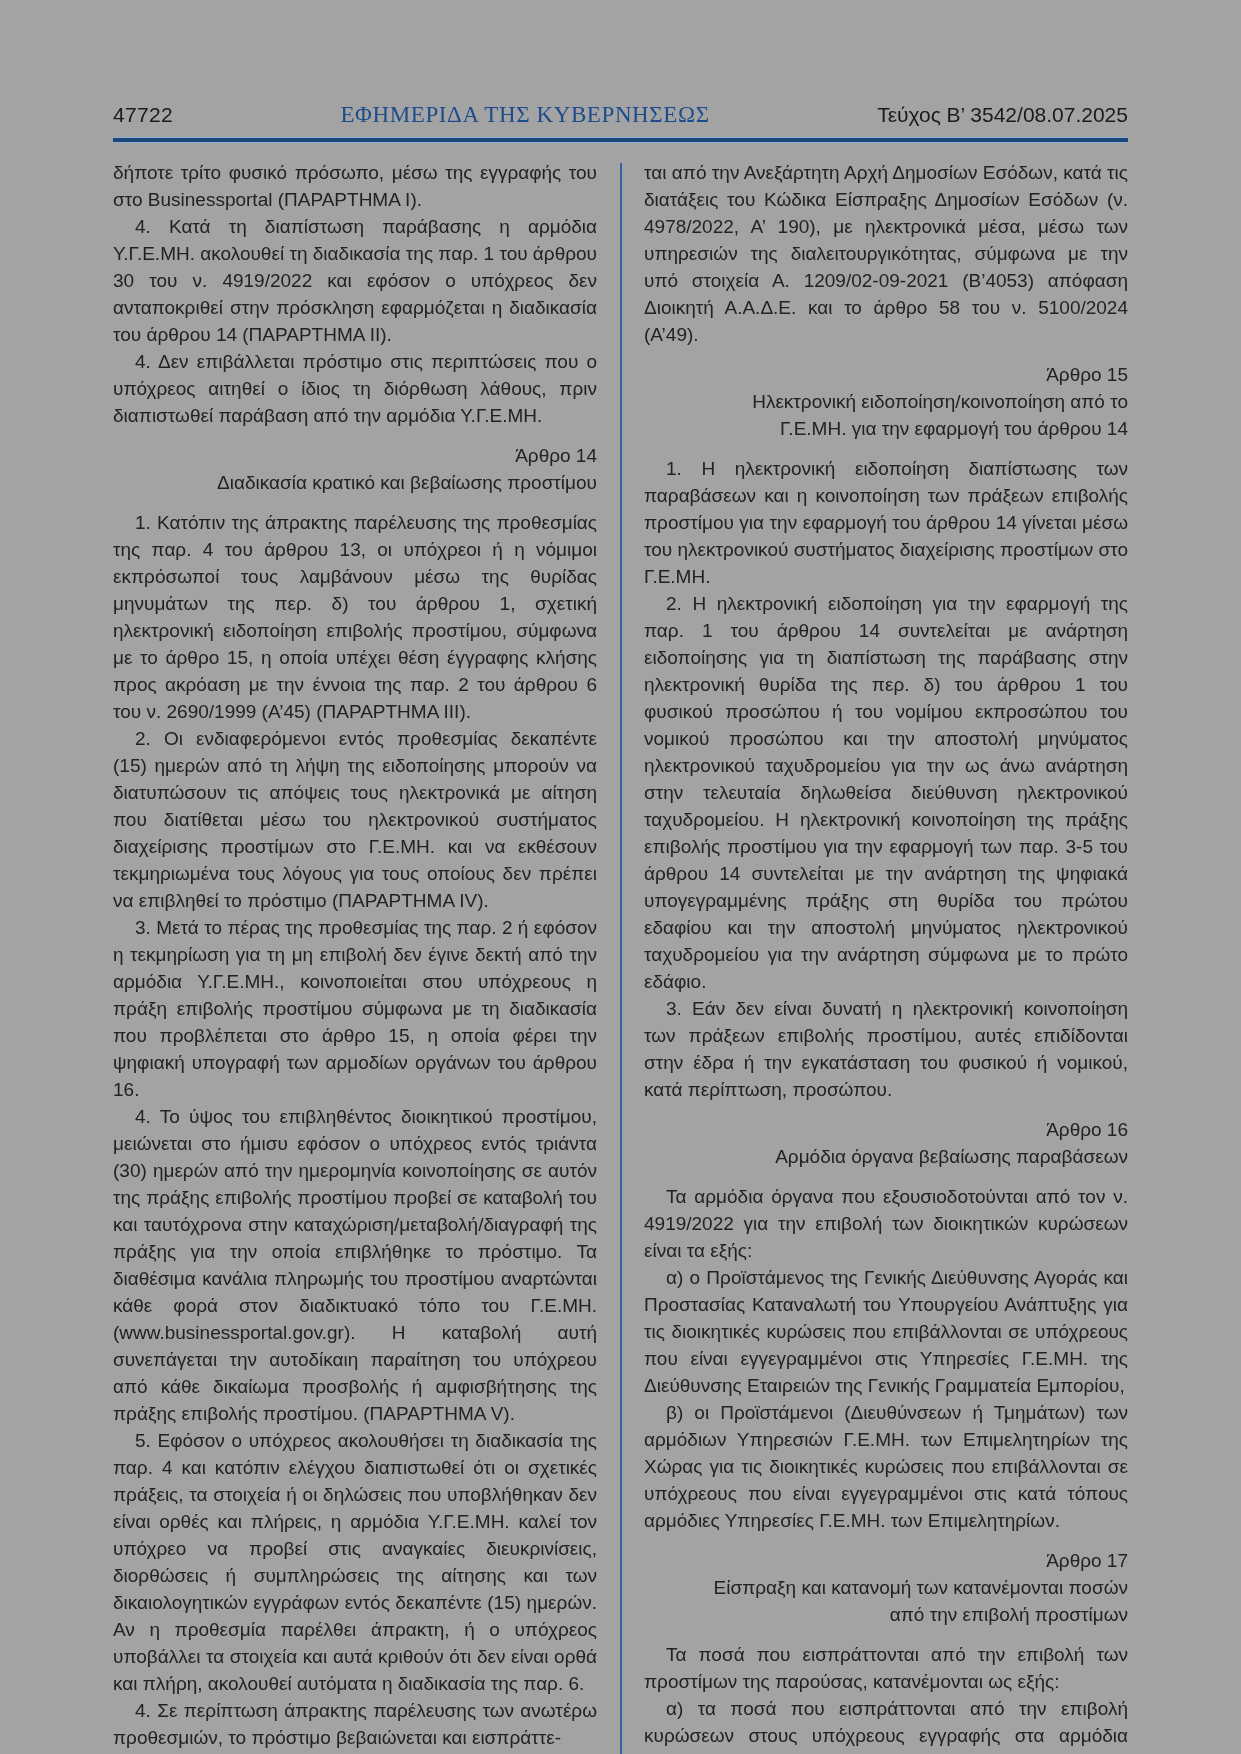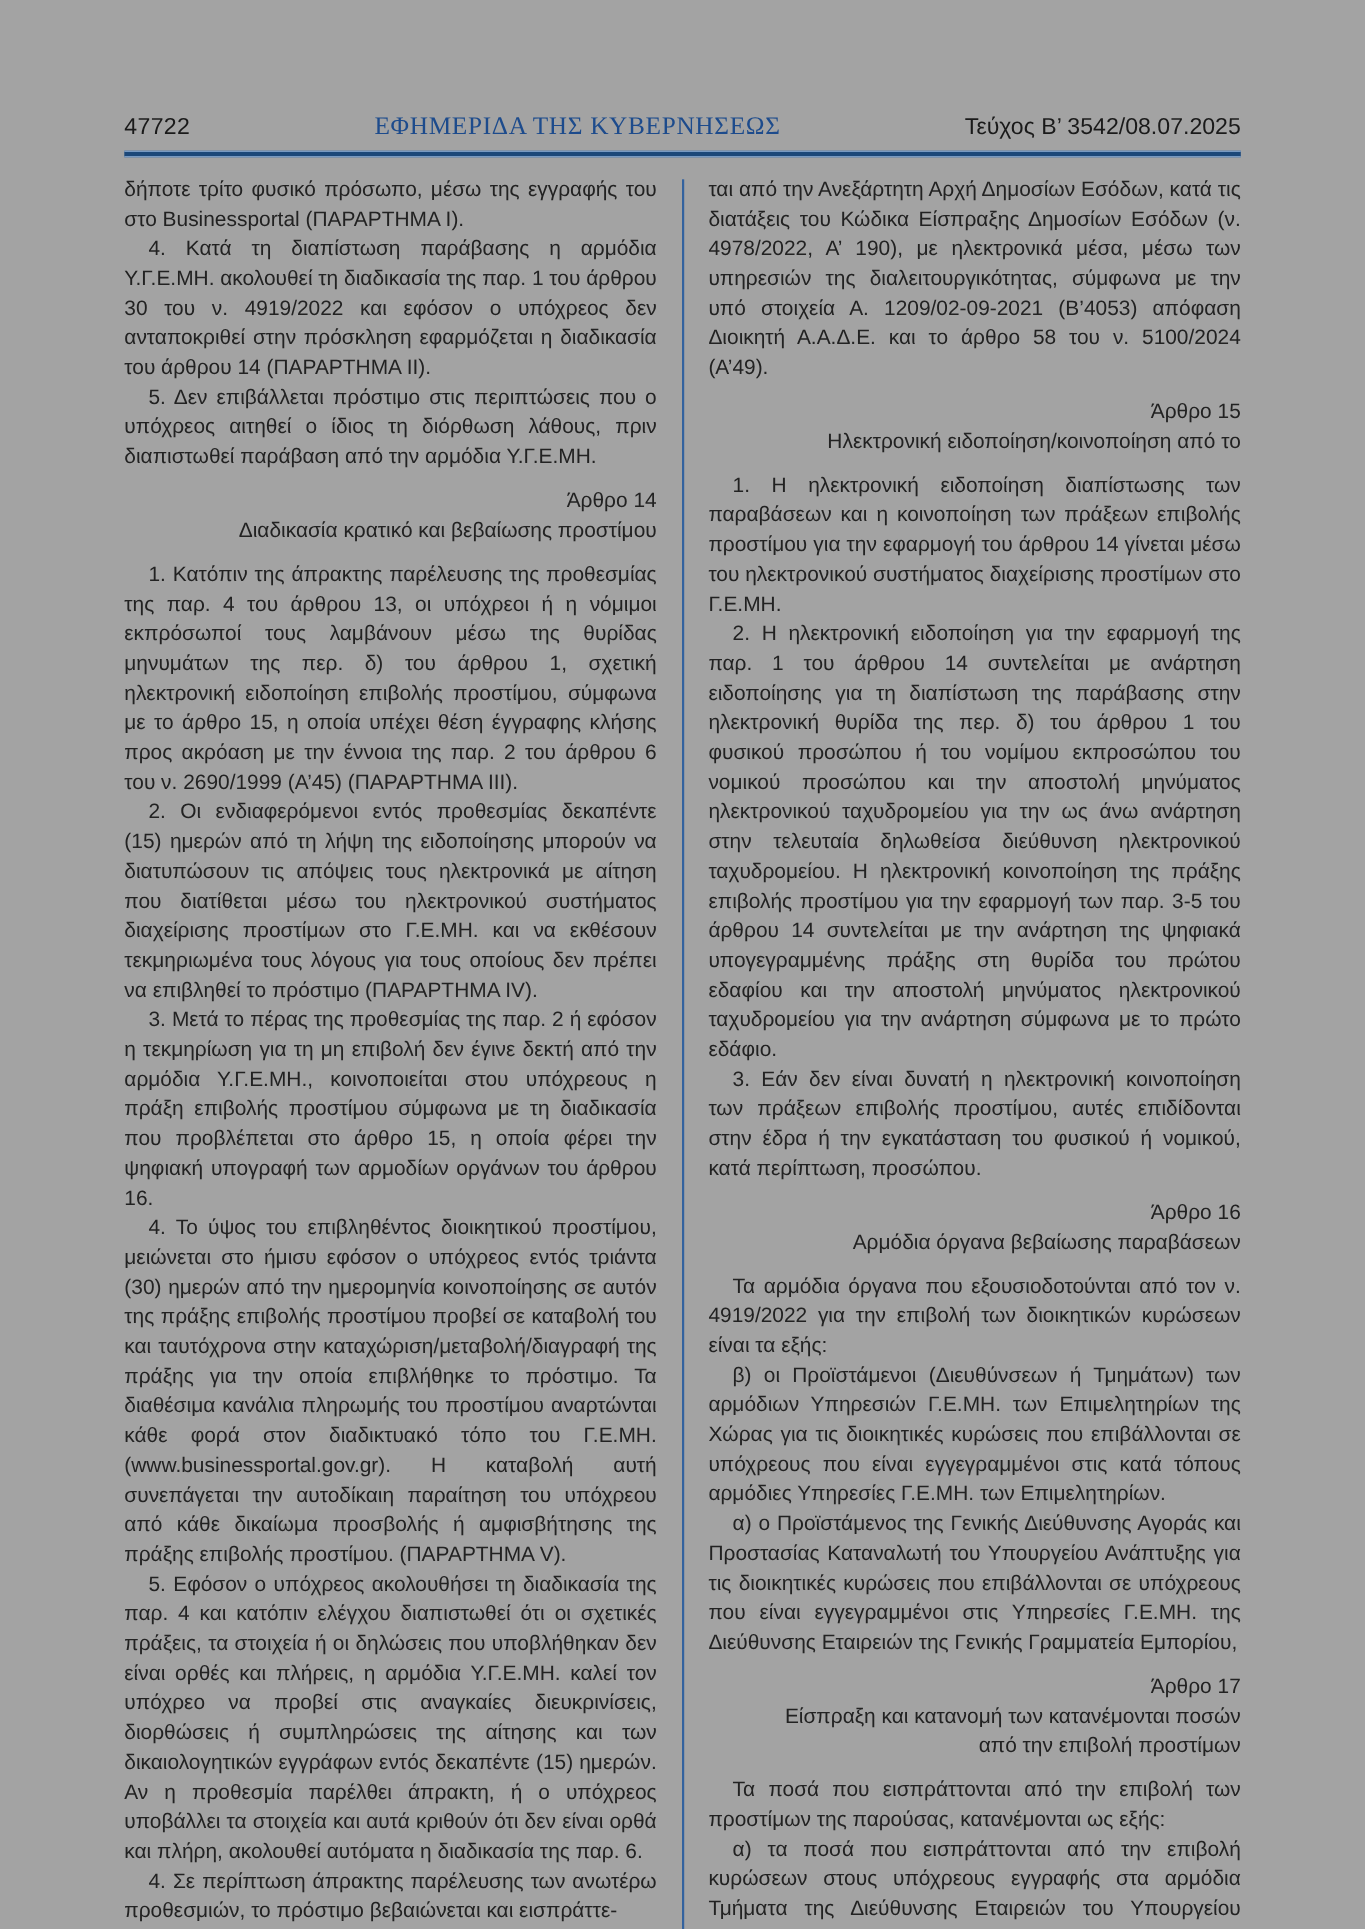--- a/index.html
+++ b/index.html
@@ -37,48 +37,49 @@
   <div class="header-row">
     <span class="page-number">47722</span>
     <span class="gazette-title">ΕΦΗΜΕΡΙΔΑ ΤΗΣ ΚΥΒΕΡΝΗΣΕΩΣ</span>
     <span class="issue-info">Τεύχος Β’ 3542/08.07.2025</span>
   </div>
   <div class="header-rule"></div>
   <div class="columns">
     <div class="col" id="left-col">
         <p class="para cont">δήποτε τρίτο φυσικό πρόσωπο, μέσω της εγγραφής του στο Businessportal (ΠΑΡΑΡΤΗΜΑ Ι).</p>
         <p class="para ind">4. Κατά τη διαπίστωση παράβασης η αρμόδια Υ.Γ.Ε.ΜΗ. ακολουθεί τη διαδικασία της παρ. 1 του άρθρου 30 του ν. 4919/2022 και εφόσον ο υπόχρεος δεν ανταποκριθεί στην πρόσκληση εφαρμόζεται η διαδικασία του άρθρου 14 (ΠΑΡΑΡΤΗΜΑ ΙΙ).</p>
-        <p class="para ind">5. Δεν επιβάλλεται πρόστιμο στις περιπτώσεις που ο υπόχρεος αιτηθεί ο ίδιος τη διόρθωση λάθους, πριν διαπιστωθεί παράβαση από την αρμόδια Υ.Γ.Ε.ΜΗ.</p>
+        <p class="para ind">4. Δεν επιβάλλεται πρόστιμο στις περιπτώσεις που ο υπόχρεος αιτηθεί ο ίδιος τη διόρθωση λάθους, πριν διαπιστωθεί παράβαση από την αρμόδια Υ.Γ.Ε.ΜΗ.</p>
         <div class="article-heading">
           <div class="heading-line">Άρθρο 14</div>
           <div class="heading-line">Διαδικασία κρατικό και βεβαίωσης προστίμου</div>
         </div>
         <p class="para ind">1. Κατόπιν της άπρακτης παρέλευσης της προθεσμίας της παρ. 4 του άρθρου 13, οι υπόχρεοι ή η νόμιμοι εκπρόσωποί τους λαμβάνουν μέσω της θυρίδας μηνυμάτων της περ. δ) του άρθρου 1, σχετική ηλεκτρονική ειδοποίηση επιβολής προστίμου, σύμφωνα με το άρθρο 15, η οποία υπέχει θέση έγγραφης κλήσης προς ακρόαση με την έννοια της παρ. 2 του άρθρου 6 του ν. 2690/1999 (Α’45) (ΠΑΡΑΡΤΗΜΑ ΙΙΙ).</p>
         <p class="para ind">2. Οι ενδιαφερόμενοι εντός προθεσμίας δεκαπέντε (15) ημερών από τη λήψη της ειδοποίησης μπορούν να διατυπώσουν τις απόψεις τους ηλεκτρονικά με αίτηση που διατίθεται μέσω του ηλεκτρονικού συστήματος διαχείρισης προστίμων στο Γ.Ε.ΜΗ. και να εκθέσουν τεκμηριωμένα τους λόγους για τους οποίους δεν πρέπει να επιβληθεί το πρόστιμο (ΠΑΡΑΡΤΗΜΑ IV).</p>
         <p class="para ind">3. Μετά το πέρας της προθεσμίας της παρ. 2 ή εφόσον η τεκμηρίωση για τη μη επιβολή δεν έγινε δεκτή από την αρμόδια Υ.Γ.Ε.ΜΗ., κοινοποιείται στου υπόχρεους η πράξη επιβολής προστίμου σύμφωνα με τη διαδικασία που προβλέπεται στο άρθρο 15, η οποία φέρει την ψηφιακή υπογραφή των αρμοδίων οργάνων του άρθρου 16.</p>
         <p class="para ind">4. Το ύψος του επιβληθέντος διοικητικού προστίμου, μειώνεται στο ήμισυ εφόσον ο υπόχρεος εντός τριάντα (30) ημερών από την ημερομηνία κοινοποίησης σε αυτόν της πράξης επιβολής προστίμου προβεί σε καταβολή του και ταυτόχρονα στην καταχώριση/μεταβολή/διαγραφή της πράξης για την οποία επιβλήθηκε το πρόστιμο. Τα διαθέσιμα κανάλια πληρωμής του προστίμου αναρτώνται κάθε φορά στον διαδικτυακό τόπο του Γ.Ε.ΜΗ. (www.businessportal.gov.gr). Η καταβολή αυτή συνεπάγεται την αυτοδίκαιη παραίτηση του υπόχρεου από κάθε δικαίωμα προσβολής ή αμφισβήτησης της πράξης επιβολής προστίμου. (ΠΑΡΑΡΤΗΜΑ V).</p>
         <p class="para ind">5. Εφόσον ο υπόχρεος ακολουθήσει τη διαδικασία της παρ. 4 και κατόπιν ελέγχου διαπιστωθεί ότι οι σχετικές πράξεις, τα στοιχεία ή οι δηλώσεις που υποβλήθηκαν δεν είναι ορθές και πλήρεις, η αρμόδια Υ.Γ.Ε.ΜΗ. καλεί τον υπόχρεο να προβεί στις αναγκαίες διευκρινίσεις, διορθώσεις ή συμπληρώσεις της αίτησης και των δικαιολογητικών εγγράφων εντός δεκαπέντε (15) ημερών. Αν η προθεσμία παρέλθει άπρακτη, ή ο υπόχρεος υποβάλλει τα στοιχεία και αυτά κριθούν ότι δεν είναι ορθά και πλήρη, ακολουθεί αυτόματα η διαδικασία της παρ. 6.</p>
         <p class="para ind">4. Σε περίπτωση άπρακτης παρέλευσης των ανωτέρω προθεσμιών, το πρόστιμο βεβαιώνεται και εισπράττε-</p>
       </div>
     <div class="col" id="right-col">
         <p class="para cont">ται από την Ανεξάρτητη Αρχή Δημοσίων Εσόδων, κατά τις διατάξεις του Κώδικα Είσπραξης Δημοσίων Εσόδων (ν. 4978/2022, Α’ 190), με ηλεκτρονικά μέσα, μέσω των υπηρεσιών της διαλειτουργικότητας, σύμφωνα με την υπό στοιχεία Α. 1209/02-09-2021 (Β’4053) απόφαση Διοικητή Α.Α.Δ.Ε. και το άρθρο 58 του ν. 5100/2024 (Α’49).</p>
         <div class="article-heading">
           <div class="heading-line">Άρθρο 15</div>
           <div class="heading-line">Ηλεκτρονική ειδοποίηση/κοινοποίηση από το</div>
+          <div class="heading-line">Γ.Ε.ΜΗ. για την εφαρμογή του άρθρου 14</div>
         </div>
         <p class="para ind">1. Η ηλεκτρονική ειδοποίηση διαπίστωσης των παραβάσεων και η κοινοποίηση των πράξεων επιβολής προστίμου για την εφαρμογή του άρθρου 14 γίνεται μέσω του ηλεκτρονικού συστήματος διαχείρισης προστίμων στο Γ.Ε.ΜΗ.</p>
         <p class="para ind">2. Η ηλεκτρονική ειδοποίηση για την εφαρμογή της παρ. 1 του άρθρου 14 συντελείται με ανάρτηση ειδοποίησης για τη διαπίστωση της παράβασης στην ηλεκτρονική θυρίδα της περ. δ) του άρθρου 1 του φυσικού προσώπου ή του νομίμου εκπροσώπου του νομικού προσώπου και την αποστολή μηνύματος ηλεκτρονικού ταχυδρομείου για την ως άνω ανάρτηση στην τελευταία δηλωθείσα διεύθυνση ηλεκτρονικού ταχυδρομείου. Η ηλεκτρονική κοινοποίηση της πράξης επιβολής προστίμου για την εφαρμογή των παρ. 3-5 του άρθρου 14 συντελείται με την ανάρτηση της ψηφιακά υπογεγραμμένης πράξης στη θυρίδα του πρώτου εδαφίου και την αποστολή μηνύματος ηλεκτρονικού ταχυδρομείου για την ανάρτηση σύμφωνα με το πρώτο εδάφιο.</p>
         <p class="para ind">3. Εάν δεν είναι δυνατή η ηλεκτρονική κοινοποίηση των πράξεων επιβολής προστίμου, αυτές επιδίδονται στην έδρα ή την εγκατάσταση του φυσικού ή νομικού, κατά περίπτωση, προσώπου.</p>
         <div class="article-heading">
           <div class="heading-line">Άρθρο 16</div>
           <div class="heading-line">Αρμόδια όργανα βεβαίωσης παραβάσεων</div>
         </div>
         <p class="para ind">Τα αρμόδια όργανα που εξουσιοδοτούνται από τον ν. 4919/2022 για την επιβολή των διοικητικών κυρώσεων είναι τα εξής:</p>
+        <p class="para ind">α) ο Προϊστάμενος της Γενικής Διεύθυνσης Αγοράς και Προστασίας Καταναλωτή του Υπουργείου Ανάπτυξης για τις διοικητικές κυρώσεις που επιβάλλονται σε υπόχρεους που είναι εγγεγραμμένοι στις Υπηρεσίες Γ.Ε.ΜΗ. της Διεύθυνσης Εταιρειών της Γενικής Γραμματεία Εμπορίου,</p>
         <p class="para ind">β) οι Προϊστάμενοι (Διευθύνσεων ή Τμημάτων) των αρμόδιων Υπηρεσιών Γ.Ε.ΜΗ. των Επιμελητηρίων της Χώρας για τις διοικητικές κυρώσεις που επιβάλλονται σε υπόχρεους που είναι εγγεγραμμένοι στις κατά τόπους αρμόδιες Υπηρεσίες Γ.Ε.ΜΗ. των Επιμελητηρίων.</p>
-        <p class="para ind">α) ο Προϊστάμενος της Γενικής Διεύθυνσης Αγοράς και Προστασίας Καταναλωτή του Υπουργείου Ανάπτυξης για τις διοικητικές κυρώσεις που επιβάλλονται σε υπόχρεους που είναι εγγεγραμμένοι στις Υπηρεσίες Γ.Ε.ΜΗ. της Διεύθυνσης Εταιρειών της Γενικής Γραμματεία Εμπορίου,</p>
         <div class="article-heading">
           <div class="heading-line">Άρθρο 17</div>
           <div class="heading-line">Είσπραξη και κατανομή των κατανέμονται ποσών</div>
           <div class="heading-line">από την επιβολή προστίμων</div>
         </div>
         <p class="para ind">Τα ποσά που εισπράττονται από την επιβολή των προστίμων της παρούσας, κατανέμονται ως εξής:</p>
         <p class="para ind">α) τα ποσά που εισπράττονται από την επιβολή κυρώσεων στους υπόχρεους εγγραφής στα αρμόδια Τμήματα της Διεύθυνσης Εταιρειών του Υπουργείου Ανάπτυξης, αποδίδονται εξ ολοκλήρου στον κρατικό προϋπολογι-</p>
       </div>
   </div>
 </div>

